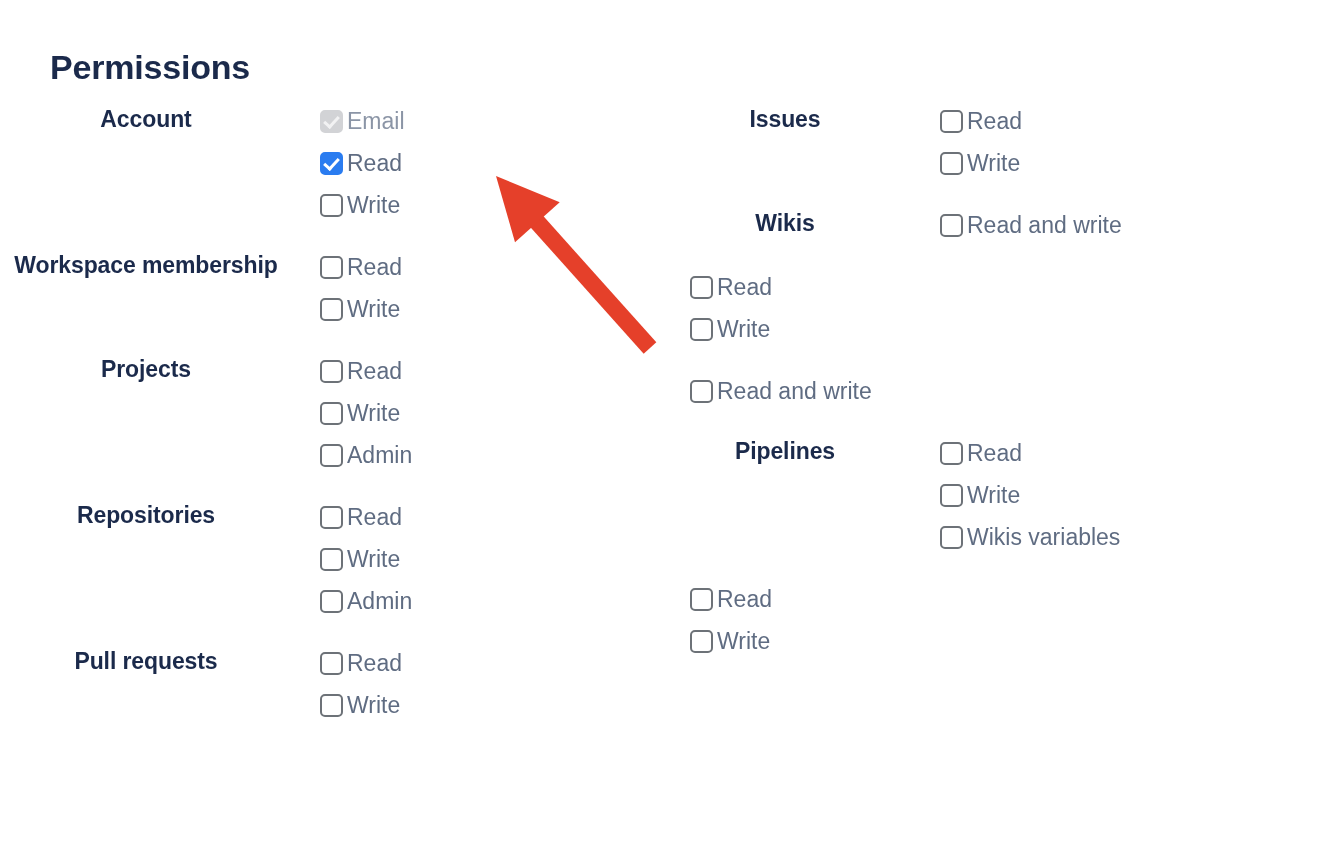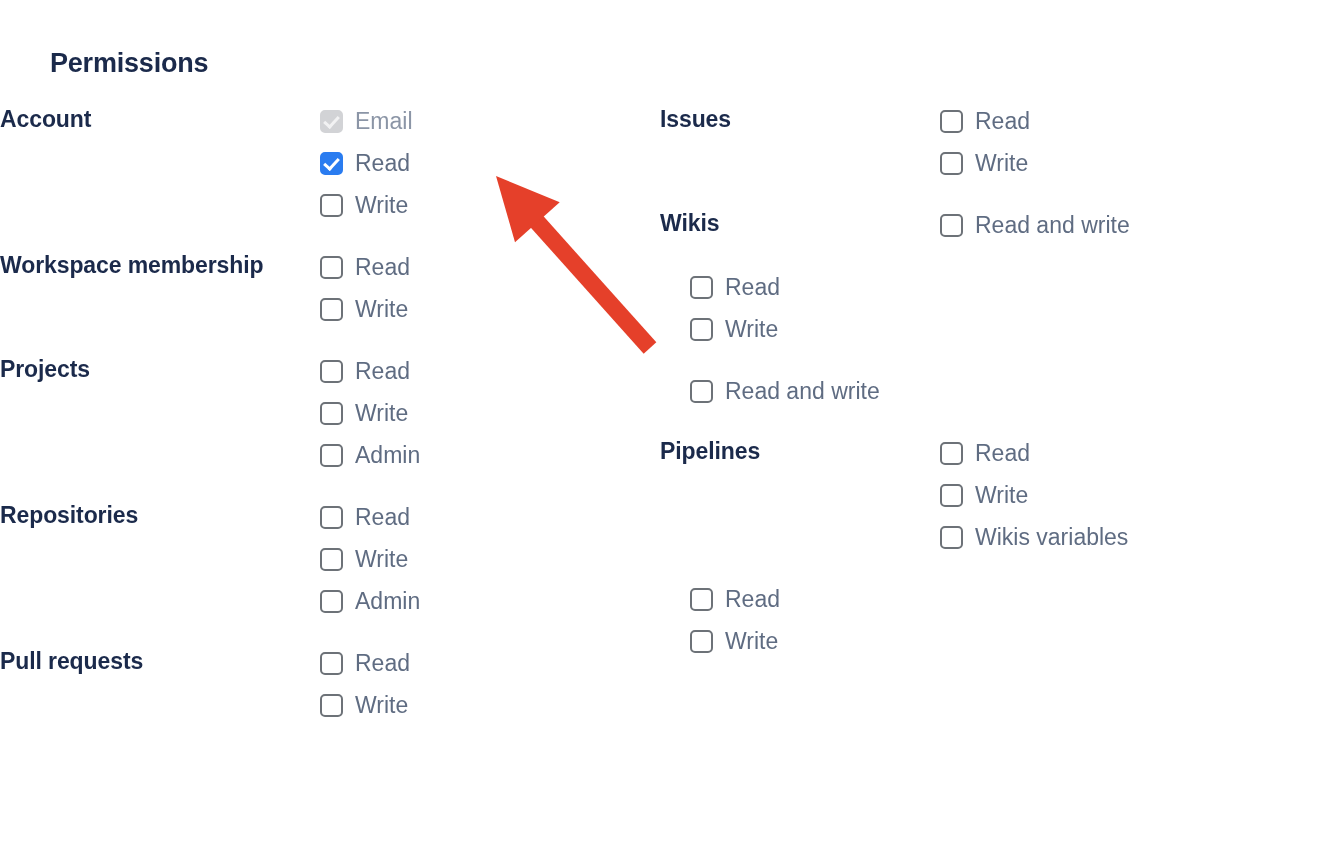--- a/index.html
+++ b/index.html
@@ -19,21 +19,21 @@
   #page-root {
     position: relative;
     width: 1322px;
     height: 844px;
   }
 
   .page-title {
     position: absolute;
     left: 50px;
     top: 48px;
-    font-size: 27px;
+    font-size: 34px;
     font-weight: bold;
     color: #1b2a4b;
     letter-spacing: -0.2px;
   }
 
   .columns {
     position: absolute;
     left: 0;
     top: 100px;
     width: 1322px;
@@ -49,21 +49,21 @@
   .perm-group {
     position: relative;
     display: flex;
     align-items: flex-start;
   }
 
   .group-label {
     font-size: 23px;
     font-weight: bold;
     color: #1b2a4b;
-    text-align: left;
+    text-align: center;
     line-height: 31px;
     padding-top: 4px;
     flex: 0 0 auto;
     letter-spacing: -0.1px;
   }
   .col-left .group-label  { width: 292px; padding-right: 0; }
   .col-right .group-label { width: 250px; padding-right: 0; }
 
   .options {
     flex: 1 1 auto;
@@ -105,21 +105,21 @@
     height: 12px;
     border: solid #ffffff;
     border-width: 0 3px 3px 0;
     transform: rotate(42deg);
   }
   .cbx.disabled::after { border-color: #f2f2f3; }
 
   .option-label {
     font-size: 23px;
     color: #5f6c82;
-    margin-left: 12px;
+    margin-left: 4px;
     line-height: 28px;
     white-space: nowrap;
     text-align: right;
   }
   .option-label.muted { color: #8b95a6; }
 
   .group-gap { height: 20px; }
 
   #annotation-arrow {
     position: absolute;

